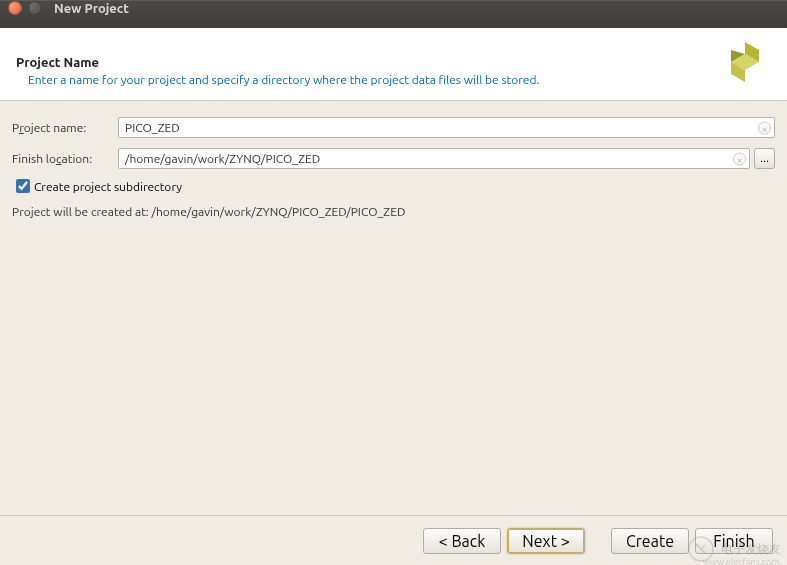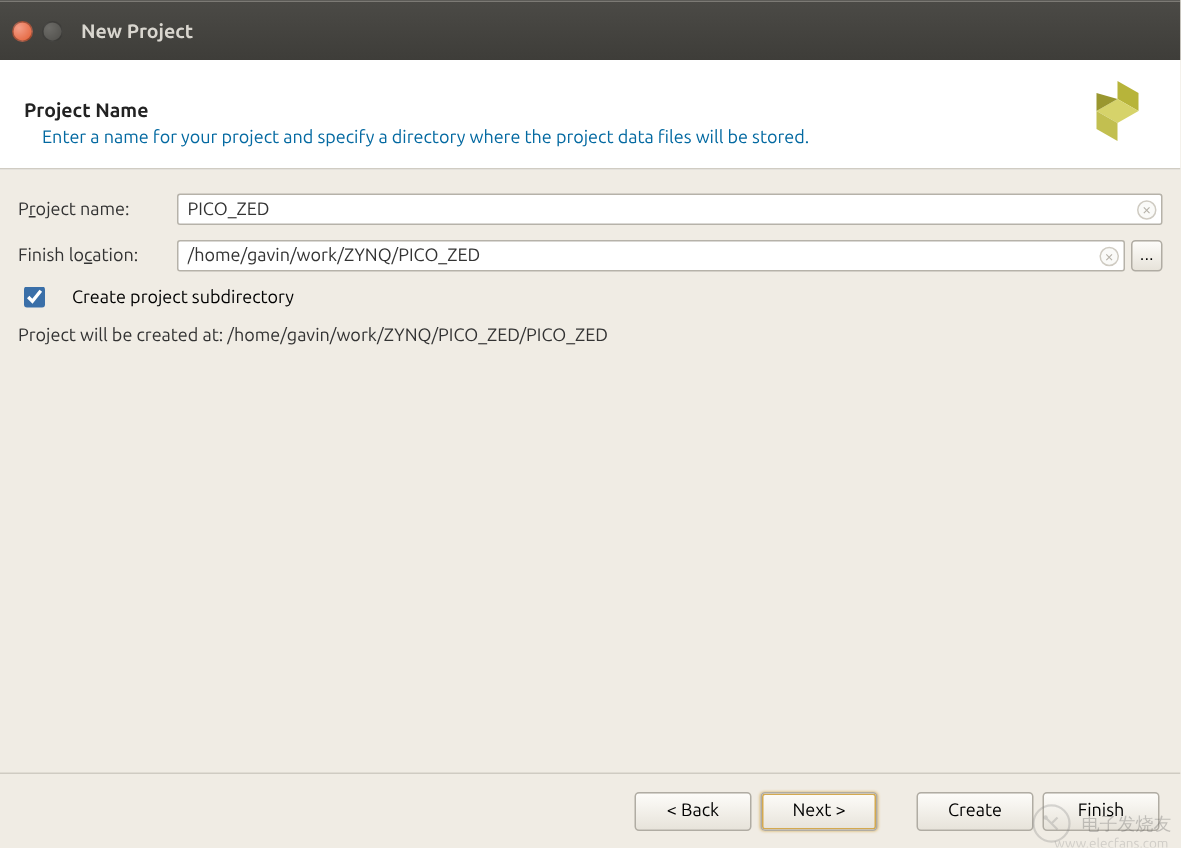--- a/index.html
+++ b/index.html
@@ -6,24 +6,24 @@
     body {
       font-family: "Ubuntu", "DejaVu Sans", sans-serif;
       font-size: 12px;
       background: #f0ece4;
       width: 787px;
       height: 565px;
       overflow: hidden;
       position: relative;
     }
     .titlebar {
-      height: 40px;
+      height: 28px;
       background: linear-gradient(to bottom, #4b4a46 0%, #3e3d39 100%);
       display: flex;
-      align-items: center;
+      align-items: flex-start;
       padding: 0 8px;
       gap: 6px;
       border-top: 1px solid #5c5b57;
     }
     .window-btn {
       width: 14px; height: 14px;
       border-radius: 50%;
       display: inline-block;
       border: 1px solid rgba(0,0,0,0.3);
     }
@@ -114,21 +114,21 @@
       background: linear-gradient(#fdfcf9, #e7e3da);
       border-radius: 3px;
       font-size: 11px;
       text-align: center;
       line-height: 17px;
       cursor: pointer;
     }
     .checkbox-row {
       display: flex;
       align-items: center;
-      gap: 18px;
+      gap: 4px;
       margin: 4px 0 12px 4px;
     }
     .checkbox-row input[type=checkbox]{
       width:14px; height:14px;
       accent-color:#3a6fa8;
     }
     .info-text {
       font-size: 12px;
       color: #333;
       margin-top: 4px;
@@ -144,21 +144,21 @@
       align-items: center;
       padding: 0 14px;
       gap: 6px;
     }
     .wiz-btn {
       min-width: 78px;
       height: 26px;
       border: 1px solid #b0aca3;
       background: linear-gradient(#fdfcf9, #e7e3da);
       border-radius: 3px;
-      font-size: 12px;
+      font-size: 16px;
       cursor: pointer;
       font-family: inherit;
     }
     .wiz-btn.default {
       box-shadow: 0 0 0 1px #d4a94f inset, 0 0 2px #d4a94f;
     }
     .btn-gap { width: 14px; }
     .watermark {
       position: absolute;
       right: 6px;

